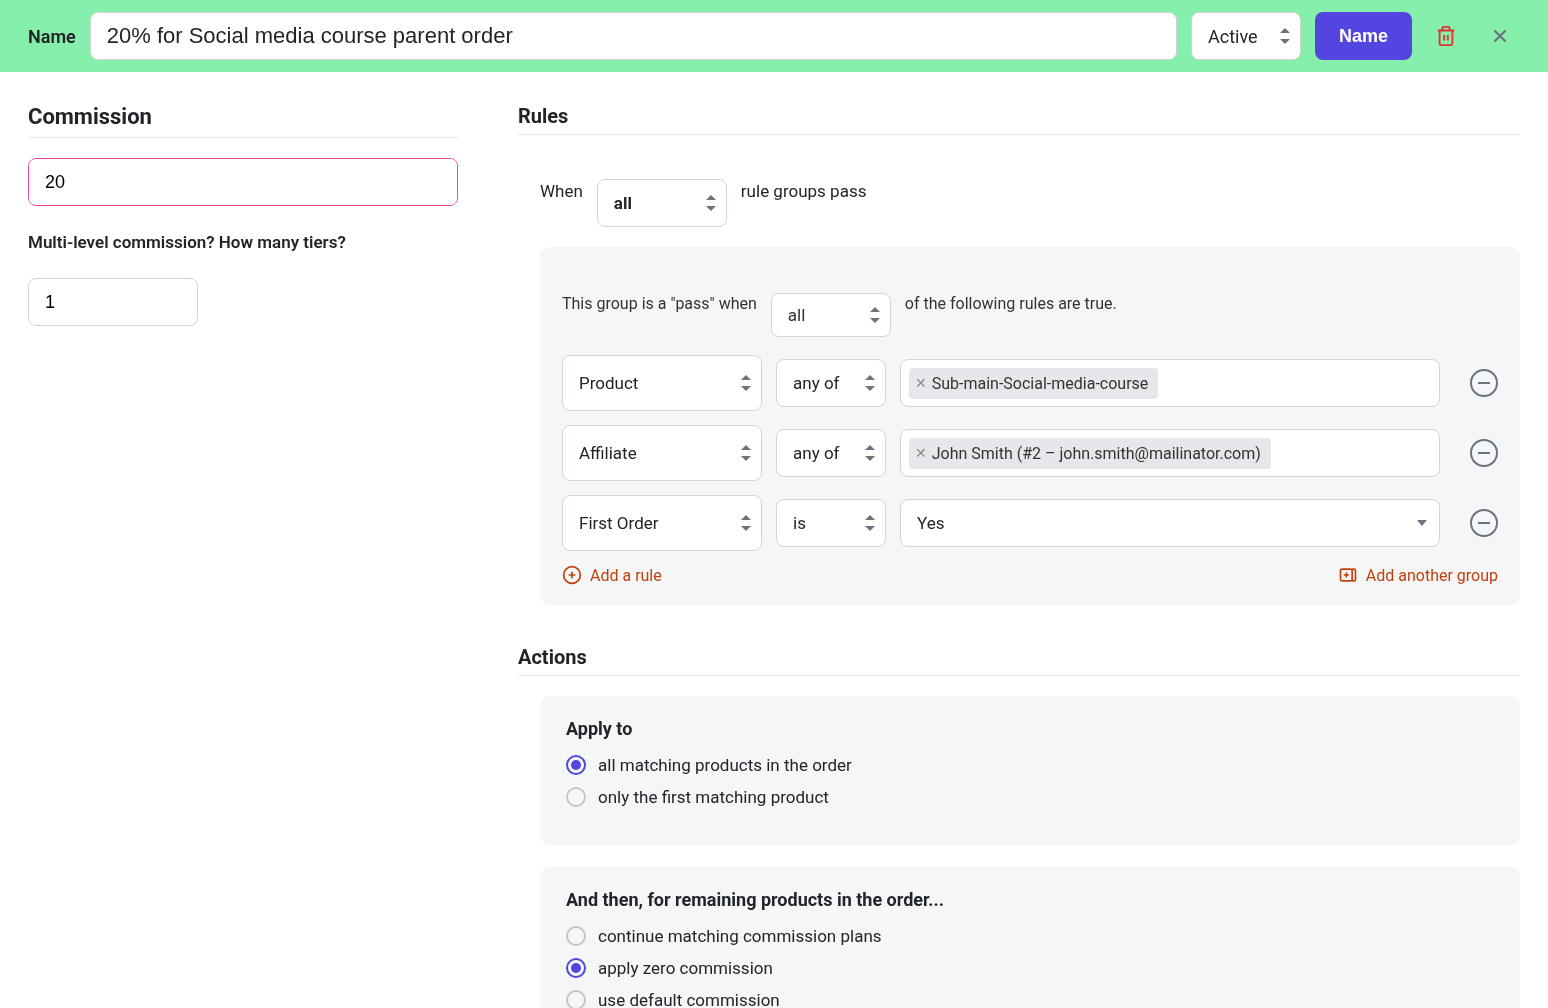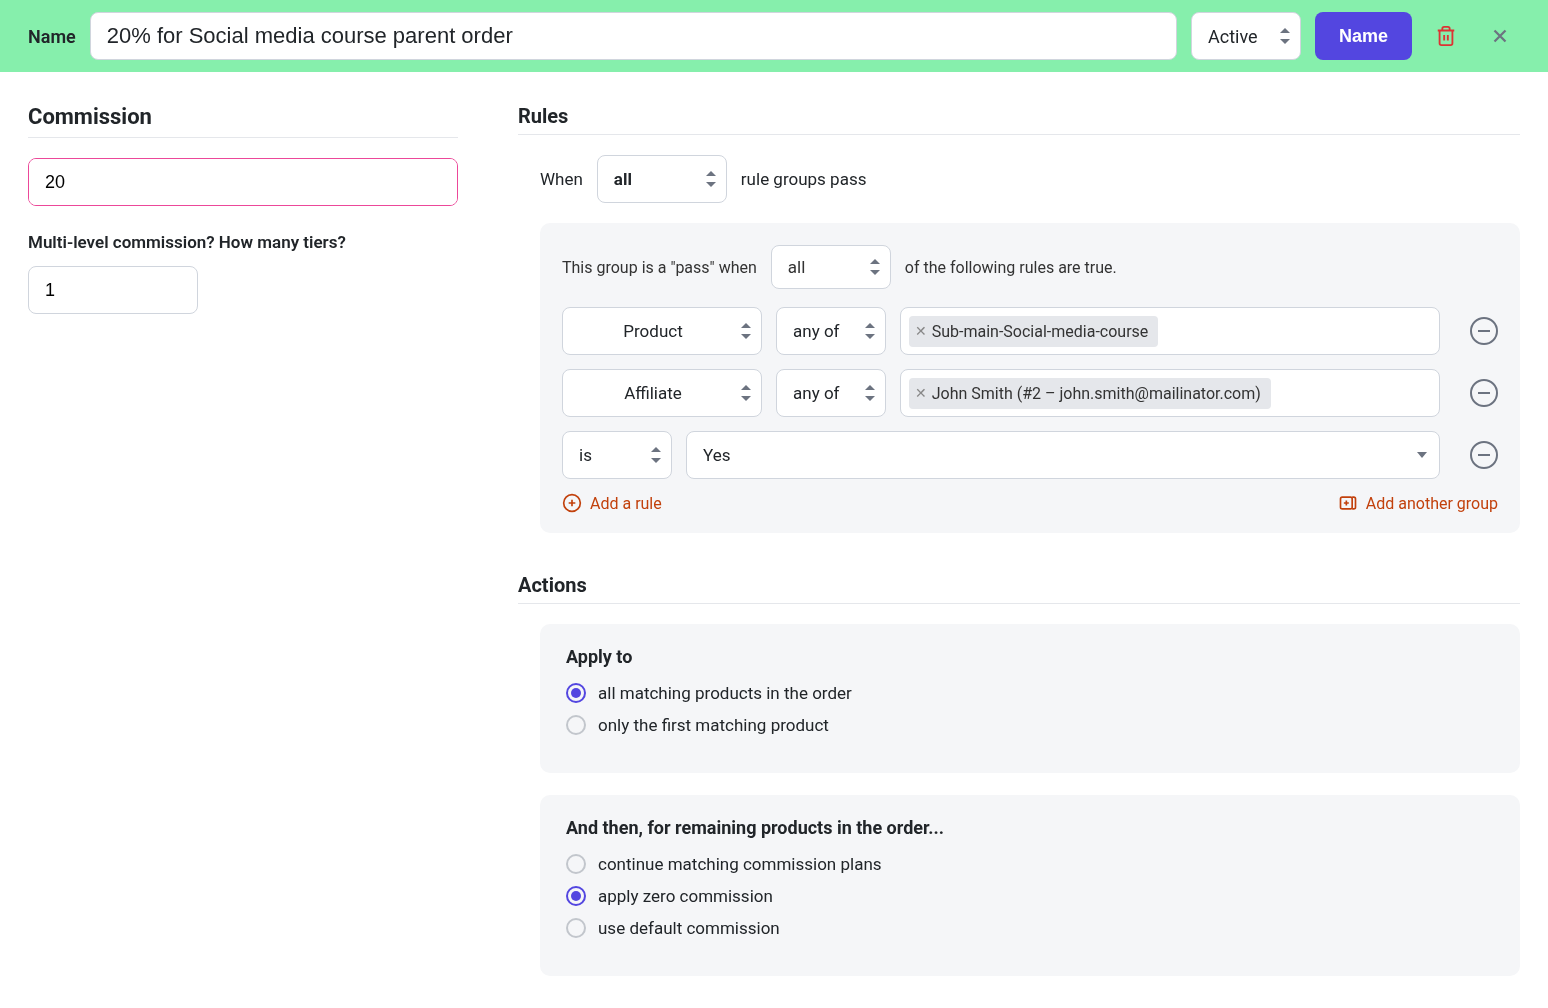--- a/index.html
+++ b/index.html
@@ -143,21 +143,21 @@
   width: 180px;
   border-left: 1px solid #d0d5dd;
   font-size: 17px;
   color: #6c7380;
 }
 .commission-type .sel-text { height: 46px; }
 
 .sub-label {
   font-weight: 600;
   font-size: 17px;
-  margin: 26px 0 14px 0;
+  margin: 26px 0 26px 0;
 }
 .tiers-input {
   width: 170px;
   height: 48px;
   border: 1px solid #d0d5dd;
   border-radius: 8px;
   padding: 0 16px;
   font-size: 18px;
 }
 
@@ -168,20 +168,21 @@
   margin: 4px 0 20px 22px;
   font-size: 17px;
 }
 .small-select {
   height: 48px;
   border: 1px solid #d0d5dd;
   border-radius: 8px;
   background: #fff;
   font-size: 17px;
   min-width: 130px;
+  margin-top: 24px;
 }
 .small-select .sel-text { font-weight: 700; }
 
 .group-box {
   background: #f5f6f8;
   border-radius: 10px;
   padding: 22px 22px 20px 22px;
   margin-left: 22px;
 }
 .group-intro {
@@ -196,26 +197,25 @@
 .group-intro .small-select .sel-text { height: 44px; font-weight: 400; }
 
 .rule-row {
   display: flex;
   align-items: center;
   gap: 14px;
   margin-bottom: 14px;
 }
 .rule-field {
   width: 200px;
-  height: 48px;
-  border: 1px solid #d0d5dd;
-  border-radius: 8px;
-  background: #fff;
-  font-size: 17px;
-  justify-content: center;
+  height: 56px;
+  border: 1px solid #d0d5dd;
+  border-radius: 8px;
+  background: #fff;
+  font-size: 17px;
 }
 .rule-op {
   width: 110px;
   height: 48px;
   border: 1px solid #d0d5dd;
   border-radius: 8px;
   background: #fff;
   font-size: 17px;
 }
 .rule-op .sel-text, .rule-field .sel-text { height: 46px; }
@@ -411,20 +411,24 @@
         <div class="tags-input">
           <span class="tag">
             <span class="x">✕</span>
             <span>John Smith (#2 – john.smith@mailinator.com)</span>
           </span>
         </div>
         <span class="row-remove"></span>
       </div>
 
       <div class="rule-row">
+        <div class="select-wrap rule-field">
+          <span class="sel-text">First Order</span>
+          <span class="chev-updown"></span>
+        </div>
         <div class="select-wrap rule-op">
           <span class="sel-text">is</span>
           <span class="chev-updown"></span>
         </div>
         <div class="select-wrap value-select">
           <span class="sel-text">Yes</span>
           <span class="chev-down"></span>
         </div>
         <span class="row-remove"></span>
       </div>

